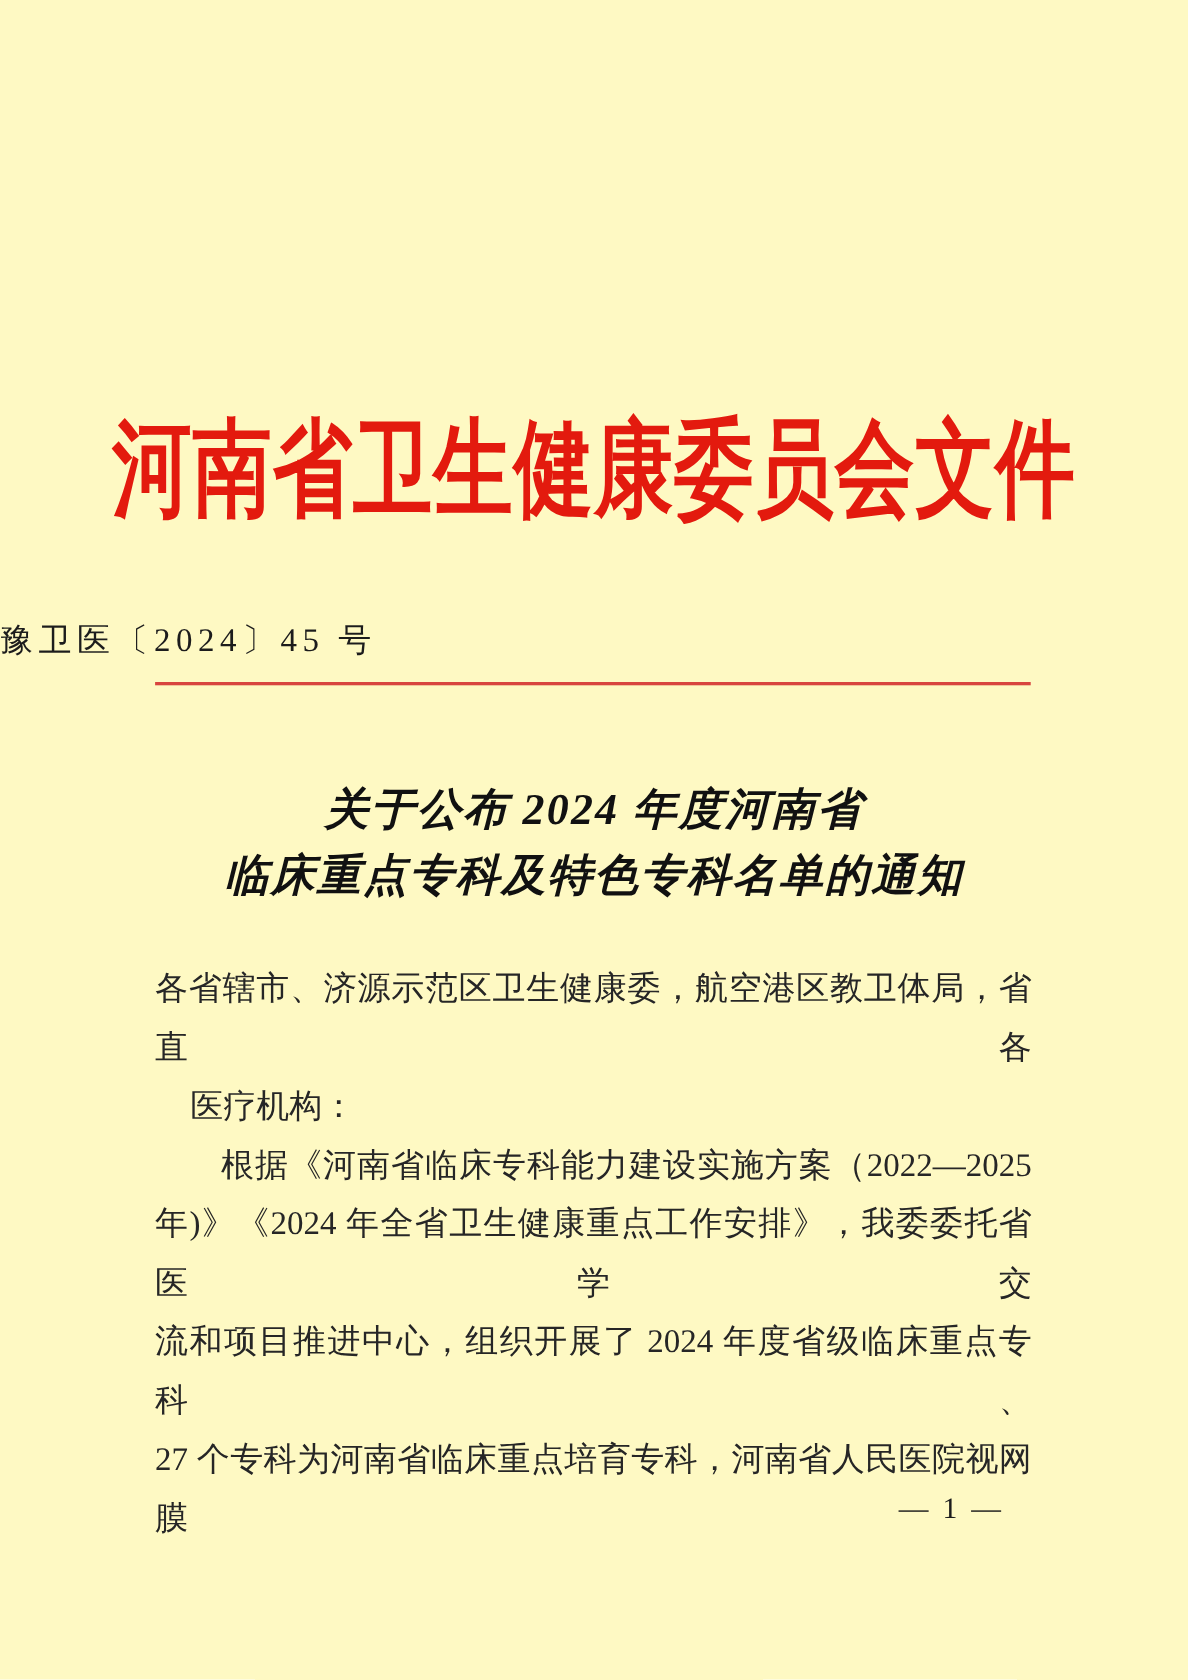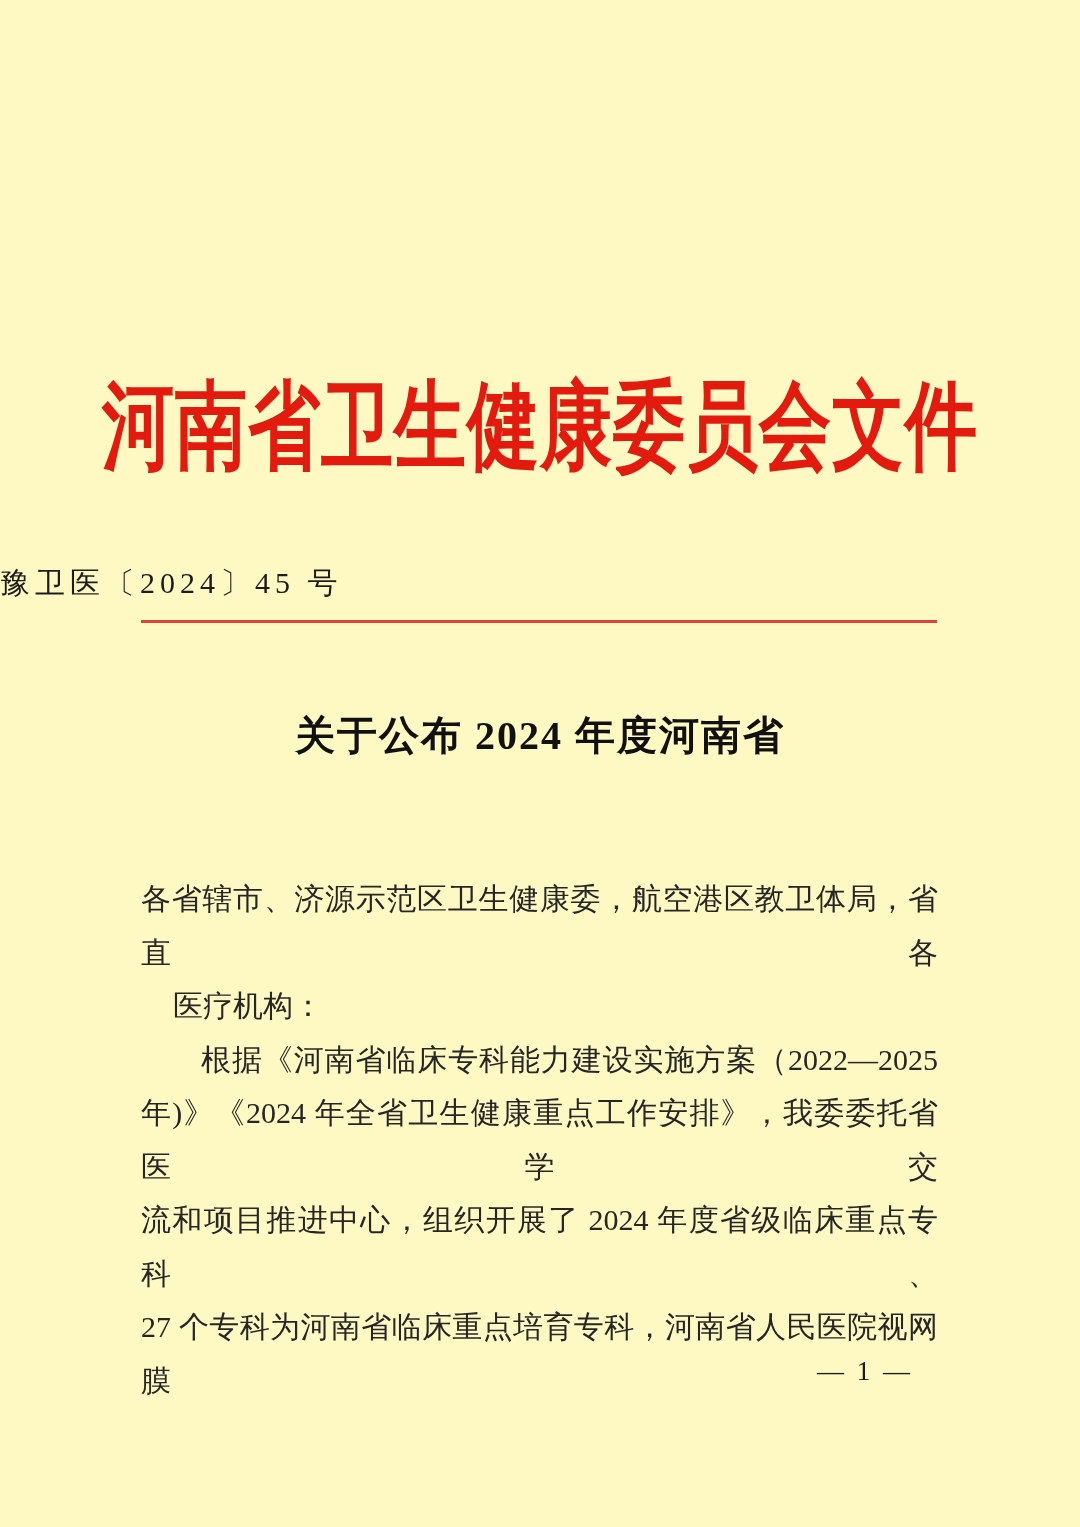--- a/index.html
+++ b/index.html
@@ -65,20 +65,21 @@
     width: 100%;
     text-align: center;
     font-weight: bold;
     color: #111111;
   }
   .notice-title .t-line {
     font-size: 40px;
     line-height: 60px;
     letter-spacing: 2px;
     white-space: nowrap;
+    font-style: italic;
   }
   
   .body-block {
     position: absolute;
     top: 872px;
     left: 141px;
     width: 797px;
     font-size: 30px;
     color: #262626;
   }
@@ -115,20 +116,21 @@
 <div class="page">
 
   <div class="org-title">河南省卫生健康委员会文件</div>
 
   <div class="doc-number">豫卫医〔2024〕45 号</div>
 
   <div class="red-line"></div>
 
   <div class="notice-title">
     <div class="t-line">关于公布 2024 年度河南省</div>
+    <div class="t-line">临床重点专科及特色专科名单的通知</div>
   </div>
 
   <div class="body-block">
     <div class="bline">各省辖市、济源示范区卫生健康委，航空港区教卫体局，省直各</div>
     <div class="bline short">医疗机构：</div>
     <div class="bline indent">根据《河南省临床专科能力建设实施方案（2022—2025</div>
     <div class="bline">年)》《2024 年全省卫生健康重点工作安排》，我委委托省医学交</div>
     <div class="bline">流和项目推进中心，组织开展了 2024 年度省级临床重点专科、</div>
     <div class="bline">27 个专科为河南省临床重点培育专科，河南省人民医院视网膜</div>
 

